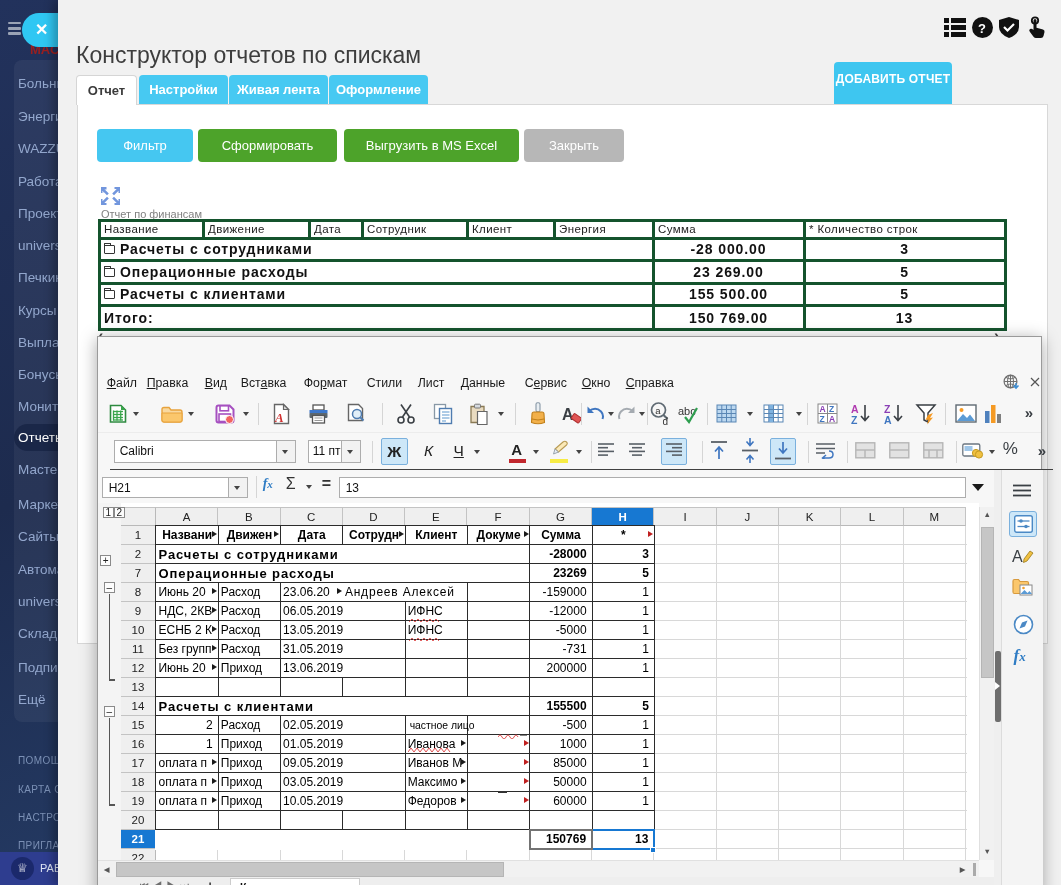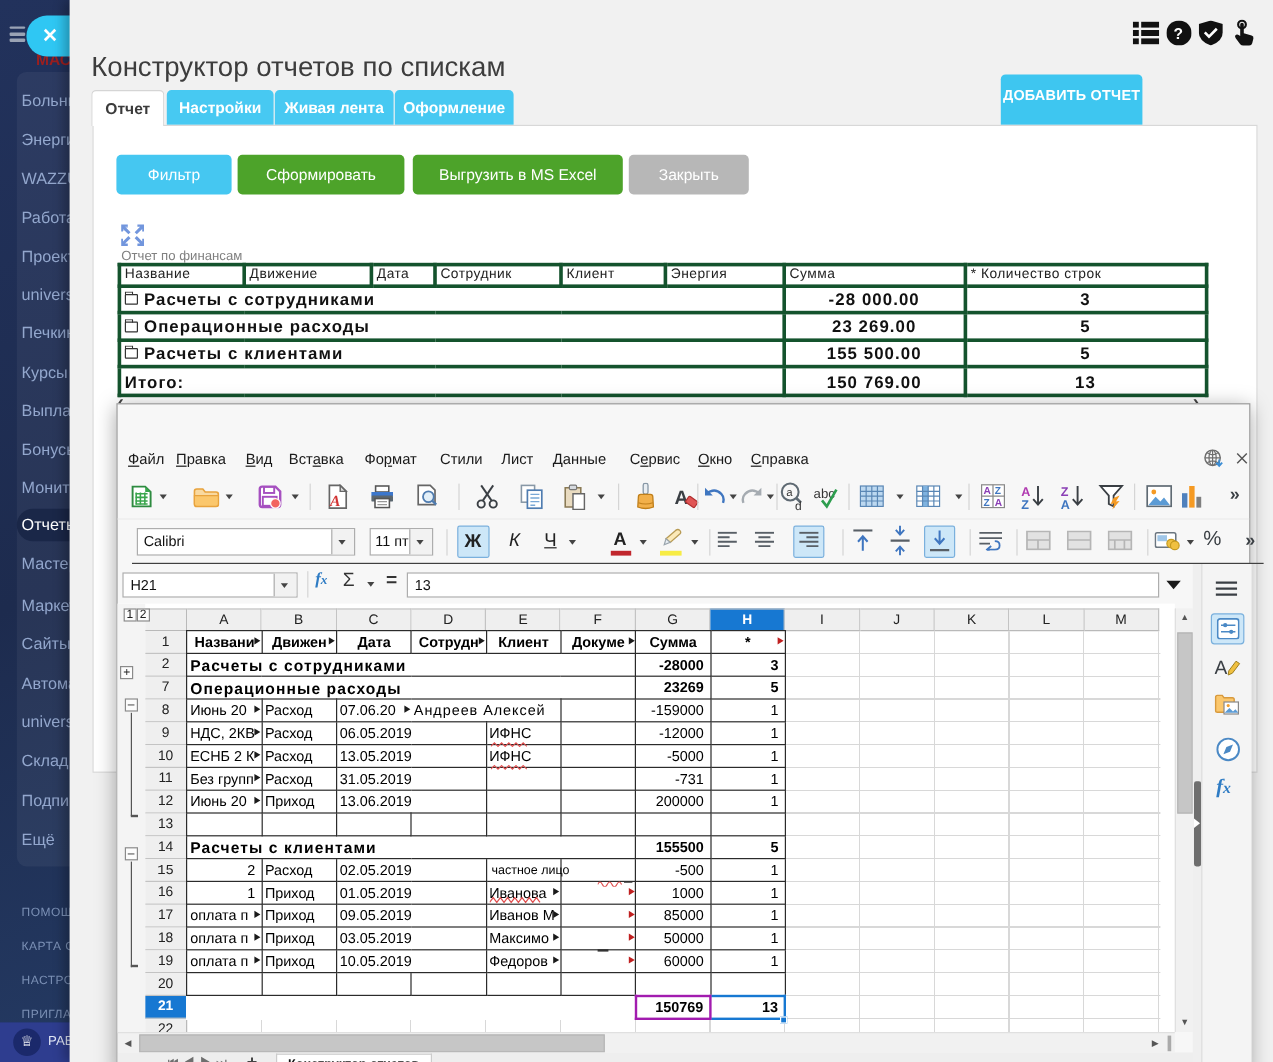--- a/index.html
+++ b/index.html
@@ -544,21 +544,21 @@
       <div class="rh" style="top:22.5px;">1</div>
       <div class="rh" style="top:41.5px;">2</div>
       <div class="rh" style="top:60.5px;">7</div>
       <div class="rh" style="top:79.5px;">8</div>
       <div class="rh" style="top:98.5px;">9</div>
       <div class="rh" style="top:117.5px;">10</div>
       <div class="rh" style="top:136.5px;">11</div>
       <div class="rh" style="top:155.5px;">12</div>
       <div class="rh" style="top:174.5px;">13</div>
       <div class="rh" style="top:193.5px;">14</div>
-      <div class="rh" style="top:212.5px;font-family:Liberation Mono, monospace;">15</div>
+      <div class="rh" style="top:212.5px;">15</div>
       <div class="rh" style="top:231.5px;">16</div>
       <div class="rh" style="top:250.5px;">17</div>
       <div class="rh" style="top:269.5px;">18</div>
       <div class="rh" style="top:288.5px;">19</div>
       <div class="rh" style="top:307.5px;">20</div>
       <div class="rh bluehdr" style="top:326.5px;">21</div>
       <div class="rh" style="top:345.5px;">22</div>
       <div id="gridlines"></div>
       <table id="grid">
         <colgroup>
@@ -588,21 +588,21 @@
               <td class="b r">3</td>
             </tr>
         <tr>
               <td colspan="6" class="b sp" style="letter-spacing:0.9px;font-size:13px;">Операционные расходы</td>
               <td class="b r">23269</td>
               <td class="b r">5</td>
             </tr>
         <tr>
               <td>Июнь 20</td>
               <td>Расход</td>
-              <td style="border-right:none;">07.06.20</td>
+              <td style="border-right:none;">23.06.20</td>
               <td colspan="2" class="sp" style="border-left:none;letter-spacing:0.8px;">Андреев Алексей</td>
               <td></td>
               <td class="r">-159000</td>
               <td class="r">1</td>
             </tr>
         <tr>
               <td>НДС, 2КВ</td>
               <td>Расход</td>
               <td colspan="2" class="sp">06.05.2019</td>
               <td>ИФНС</td>
@@ -707,21 +707,21 @@
               <td></td>
               <td></td>
             </tr>
         <tr>
               <td class="nb"></td>
               <td class="nb"></td>
               <td class="nb"></td>
               <td class="nb"></td>
               <td class="nb"></td>
               <td class="nb"></td>
-              <td class="b r" style="border:2px solid #a21caf;">150769</td>
+              <td class="b r" style="border:2px solid #737373;">150769</td>
               <td class="b r" style="border:2px solid #1778d2;">13</td>
             </tr>
       </tbody>
         </table>
       <div class="abs" style="left:552px;top:343.5px;width:6px;height:6px;background:#1778d2;border:1px solid #fff;"></div>
       <div id="outl">
         <div class="obox" style="left:5px;top:4px;">1</div>
         <div class="obox" style="left:16px;top:4px;">2</div>
       </div>
       <div class="obox" style="left:2.5px;top:52px;">+</div>

